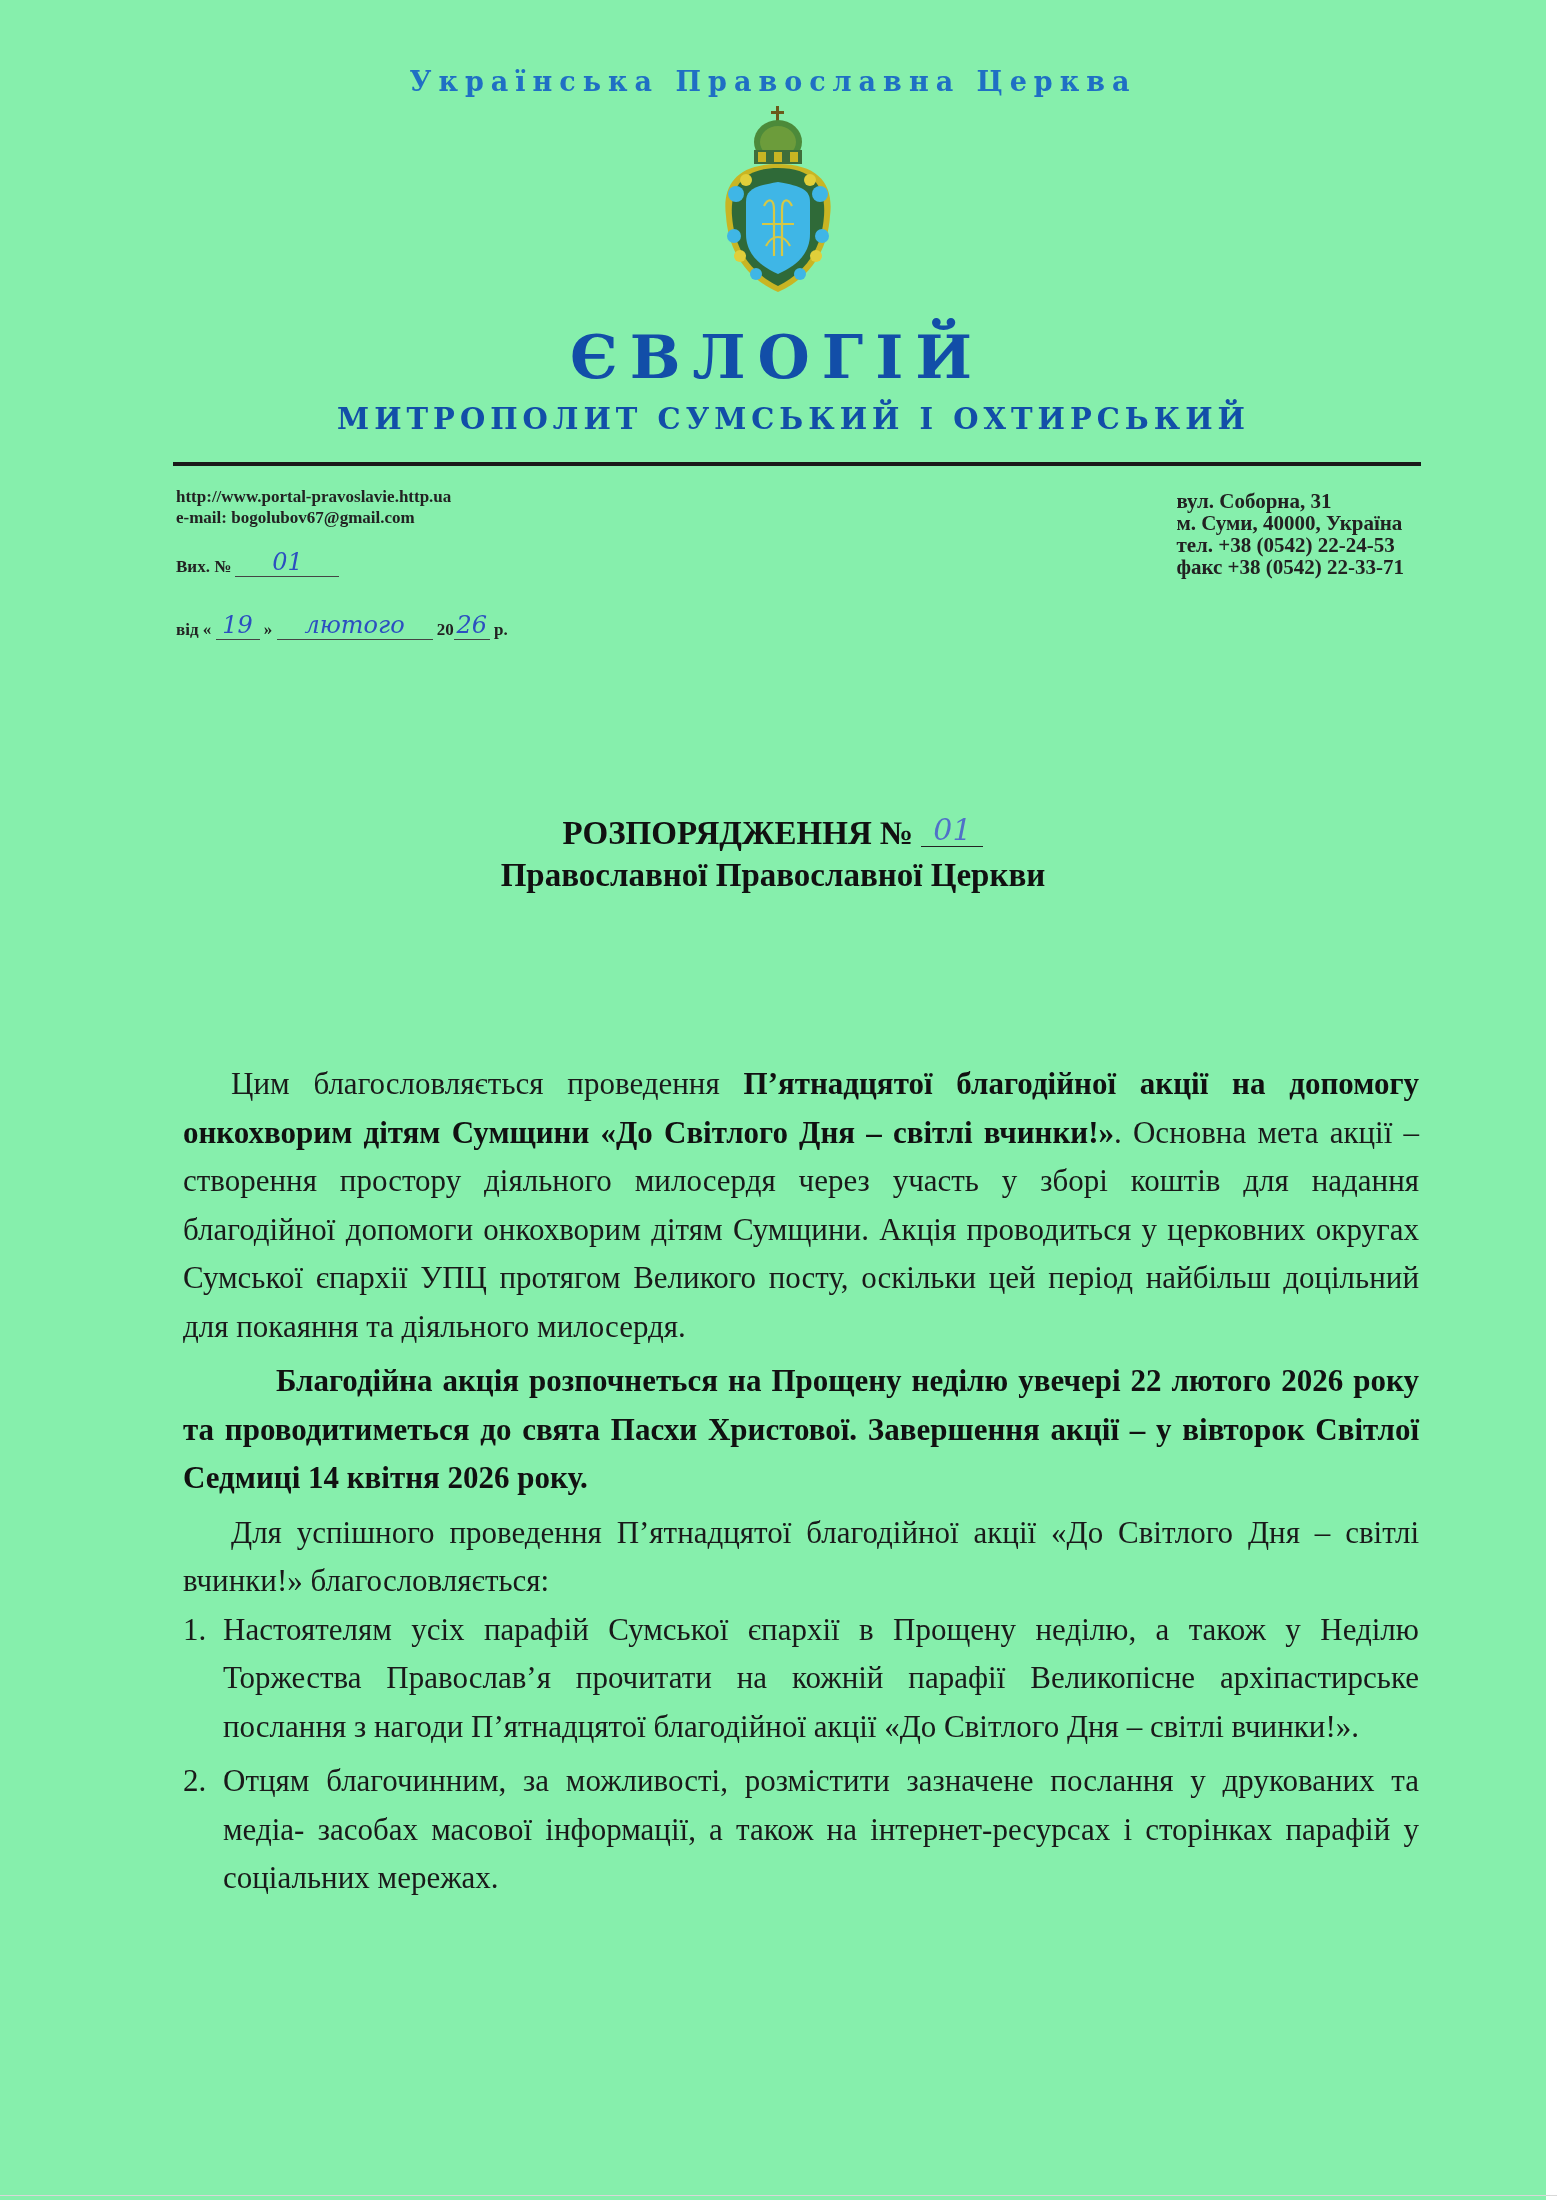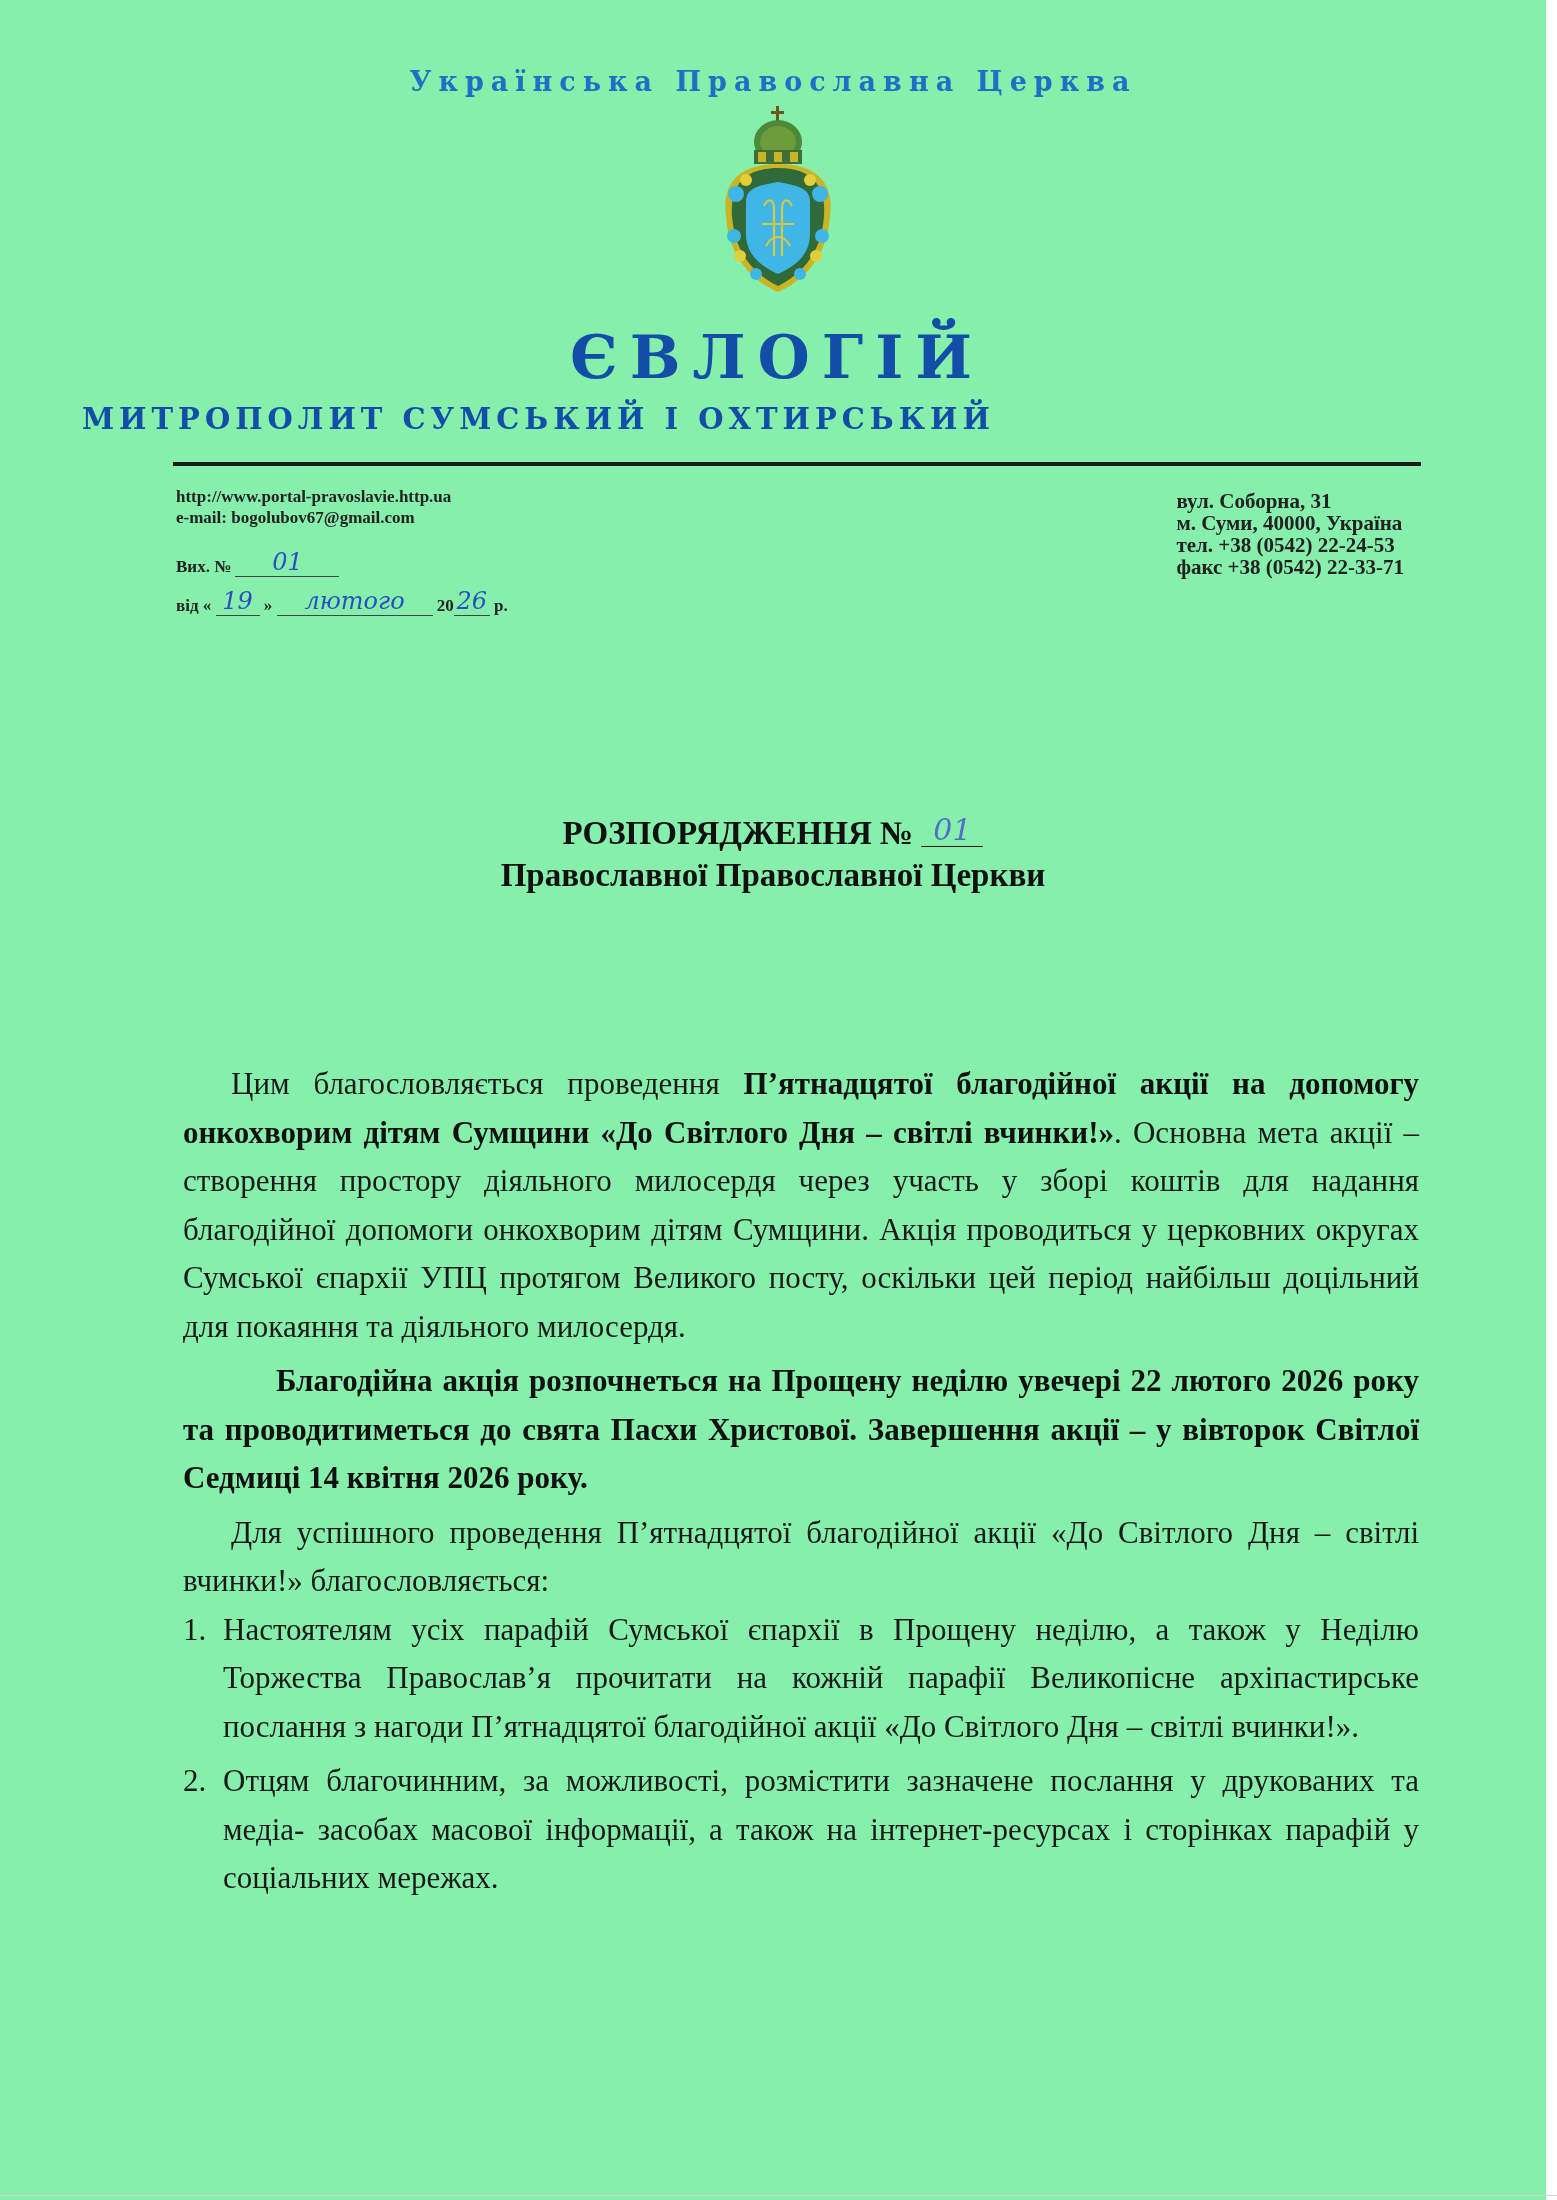--- a/index.html
+++ b/index.html
@@ -48,26 +48,27 @@
     font-size: 60px;
     font-weight: bold;
     color: #124ea8;
     letter-spacing: 12px;
     padding-left: 8px;
   }
   .subtitle {
     position: absolute;
     top: 402px;
     left: 0; right: 0;
+    text-align: center;
     font-family: "DejaVu Serif", serif;
     font-size: 29px;
     font-weight: bold;
     color: #124ea8;
     letter-spacing: 5px;
-    padding-left: 82px;
+    padding-left: 41px;
   }
   .hr {
     position: absolute;
     left: 173px;
     width: 1248px;
     top: 462px;
     height: 4px;
     background: #1a1a1a;
   }
   .contact-left {
@@ -246,21 +247,21 @@
       <span class="hand">01</span>
     </span>
   </div>
 
   <div class="dated">
     <span>від «</span>
     <span class="blank" style="width:44px;">
       <span class="hand">19</span>
     </span>
     <span>»</span>
-    <span class="blank" style="width:156px;">
+    <span class="blank" style="width:156px;margin-top:24px;">
       <span class="hand">лютого</span>
     </span>
     <span>20</span><span class="blank" style="width:36px;"><span class="hand">26</span></span>
     <span>р.</span>
   </div>
 
   <div class="decree-title">
     <div>
       <span>РОЗПОРЯДЖЕННЯ №</span>
       <span class="num-blank">

